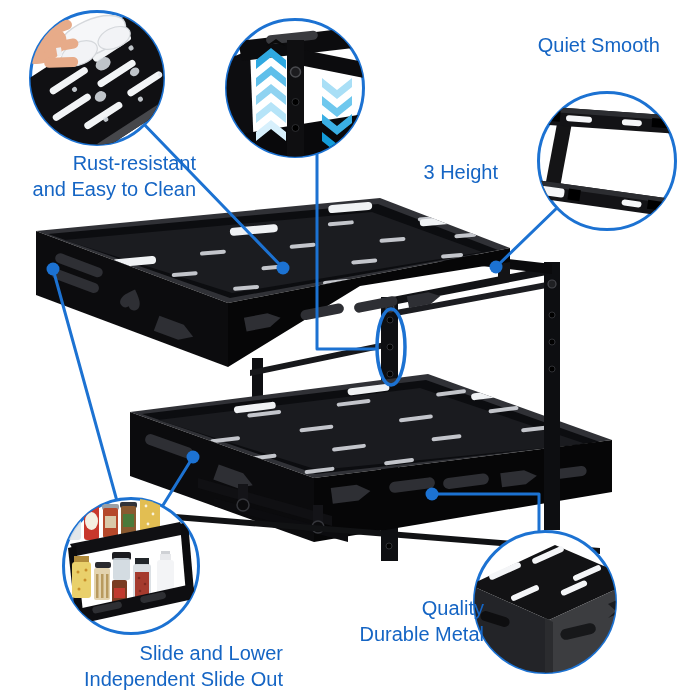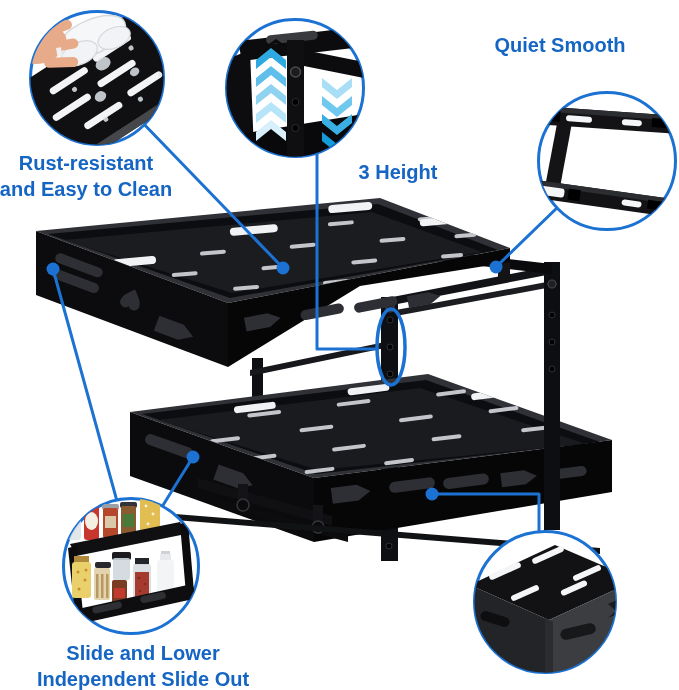--- a/index.html
+++ b/index.html
@@ -2,21 +2,21 @@
 <html><head>
 <meta charset="utf-8">
 <style>
   html,body{margin:0;padding:0;background:#ffffff;}
   #stage{
     position:relative;width:679px;height:690px;background:#ffffff;overflow:hidden;
     font-family:"Liberation Sans",sans-serif;
   }
   #art{position:absolute;left:0;top:0;}
   .callout{
-    position:absolute;text-align:center;font-weight:700;color:#1565C4;
+    position:absolute;text-align:right;font-weight:400;color:#1565C4;
     font-size:20px;line-height:26px;letter-spacing:0px;
   }
 </style>
 </head>
 <body>
 
 <div id="stage">
 
 <svg id="art" width="679" height="690" viewBox="0 0 679 690">
   <defs>
@@ -361,14 +361,18 @@
 
   <div class="callout" style="left:460px;top:32px;width:200px;">
     <div>Quiet Smooth</div>
   </div>
 
   <div class="callout" style="left:3px;top:640px;width:280px;">
     <div>Slide and Lower</div>
     <div>Independent Slide Out</div>
   </div>
 
+  <div class="callout" style="left:284px;top:595px;width:200px;">
+    <div>Quality</div>
+    <div>Durable Metal</div>
+  </div>
 
 </div>
 
 </body></html>

